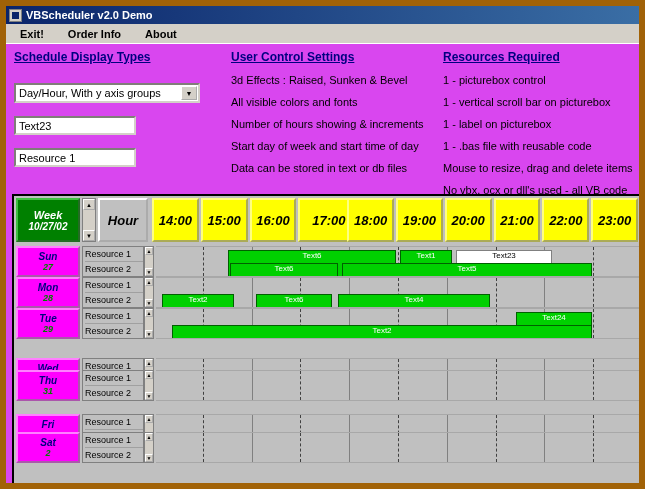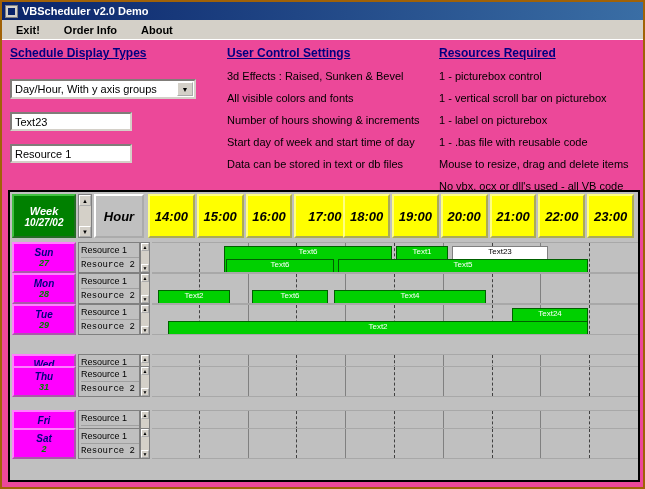--- a/index.html
+++ b/index.html
@@ -7,23 +7,23 @@
     padding: 0;
     background: #ffffff;
   }
   body {
     font-family: "Liberation Sans", sans-serif;
   }
   #app {
     position: relative;
     width: 645px;
     height: 489px;
-    background: #ec4899;
+    background: #d946ef;
     overflow: hidden;
-    border: 2px solid #a16207;
+    border: 6px solid #a16207;
     box-sizing: border-box;
   }
 
   
   .titlebar {
     position: absolute;
     left: 0; top: 0;
     width: 100%;
     height: 18px;
     background: linear-gradient(to right, #0a246a, #3a6ea5);
@@ -255,21 +255,21 @@
     display: flex;
     flex-direction: column;
     justify-content: space-around;
     padding-left: 2px;
   }
   .res-cell div {
     border-bottom: 1px solid #a0a0a0;
     height: 14px;
     line-height: 14px;
   }
-  .res-cell div:last-child { border-bottom: none; font-family: Liberation Mono, monospace; }
+  .res-cell div:last-child { border-bottom: none; }
   .res-scroll {
     position: absolute;
     left: 128px; top: 0;
     width: 10px; height: 31px;
     background: #d4d0c8;
     border: 1px solid #808080;
     box-sizing: border-box;
   }
   .res-scroll .rs-btn {
     position: absolute;

